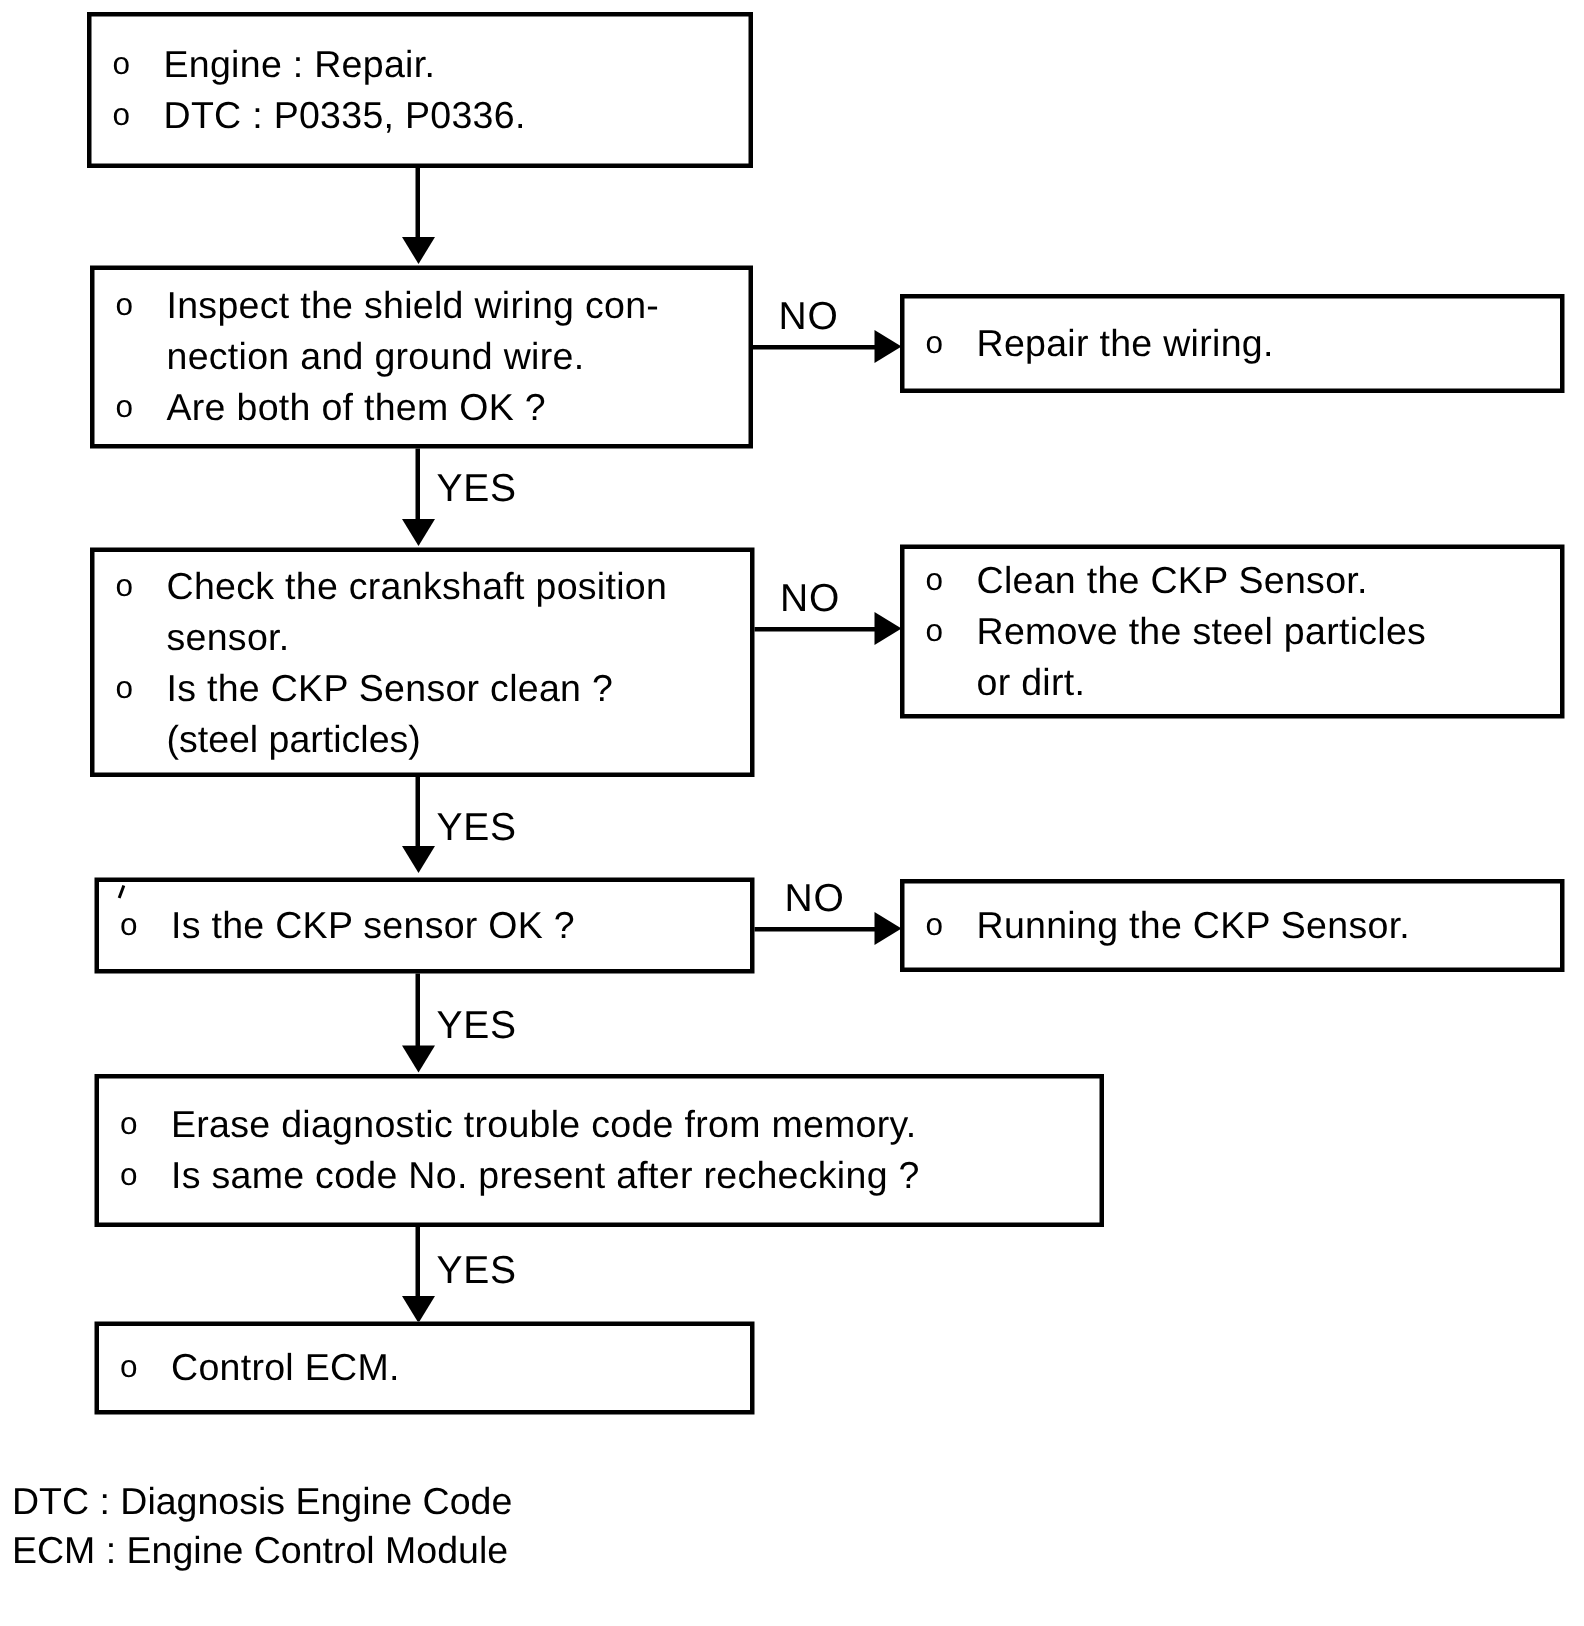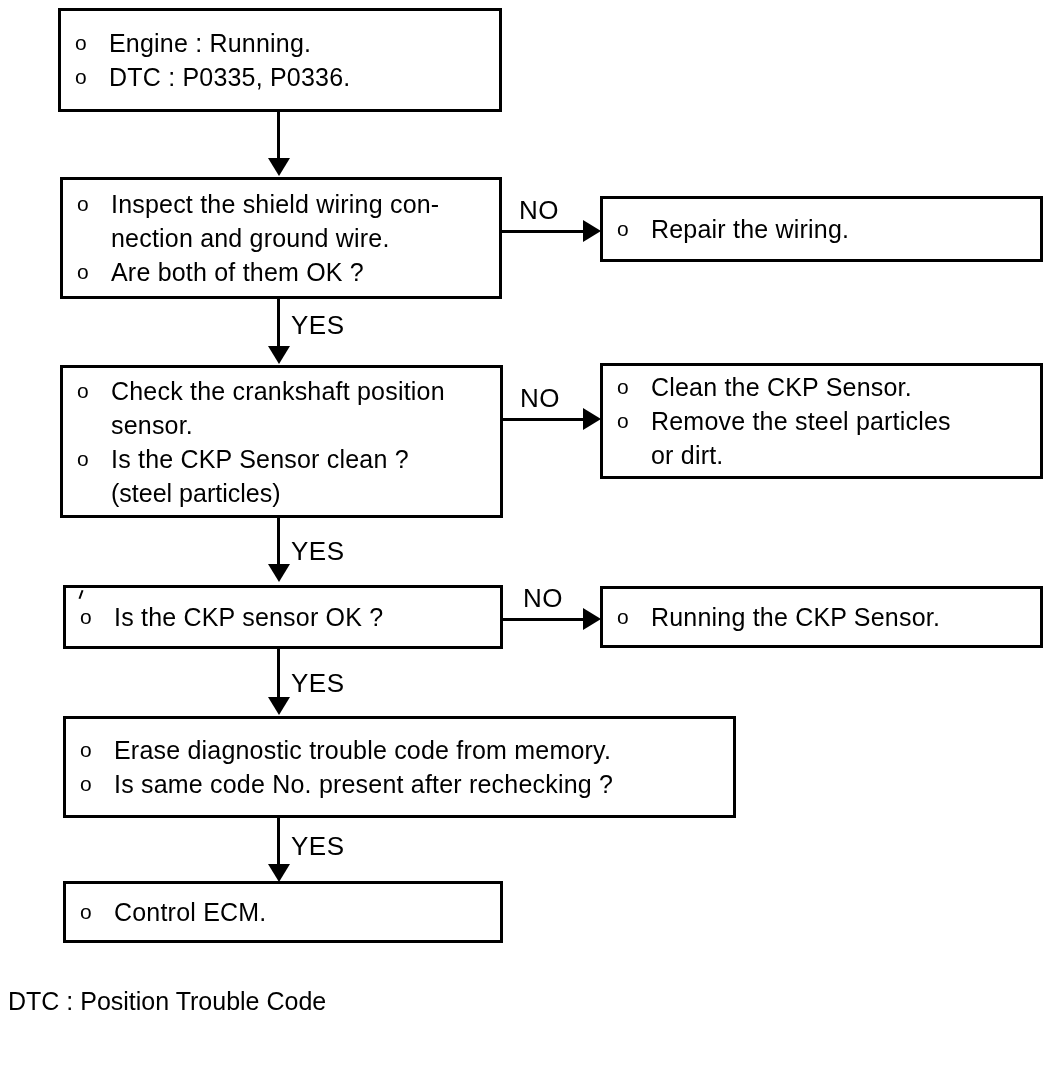--- a/index.html
+++ b/index.html
@@ -107,21 +107,21 @@
 </style>
 </head>
 <body>
 
 <div id="canvas">
 
   <div class="box" style="left:58px; top:8px; width:444px; height:104px;">
     <div class="box-inner">
       <div class="bullet-row">
         <span class="bullet-mark">o</span>
-        <span class="bullet-text">Engine : Running.</span>
+        <span class="bullet-text">Engine : Repair.</span>
       </div>
       <div class="bullet-row">
         <span class="bullet-mark">o</span>
         <span class="bullet-text">DTC : P0335, P0336.</span>
       </div>
     </div>
   </div>
 
   <div class="vline" style="left:277px; top:112px; height:50px;"></div>
   <div class="arrow-down" style="left:268px; top:158px;"></div>
@@ -244,16 +244,17 @@
   <div class="box" style="left:63px; top:881px; width:440px; height:62px;">
     <div class="box-inner">
       <div class="bullet-row">
         <span class="bullet-mark">o</span>
         <span class="bullet-text">Control ECM.</span>
       </div>
     </div>
   </div>
 
   <div class="legend">
-    <div>DTC : Position Trouble Code</div>
+    <div>DTC : Diagnosis Engine Code</div>
+    <div>ECM : Engine Control Module</div>
   </div>
 
 </div>
 
 </body></html>

